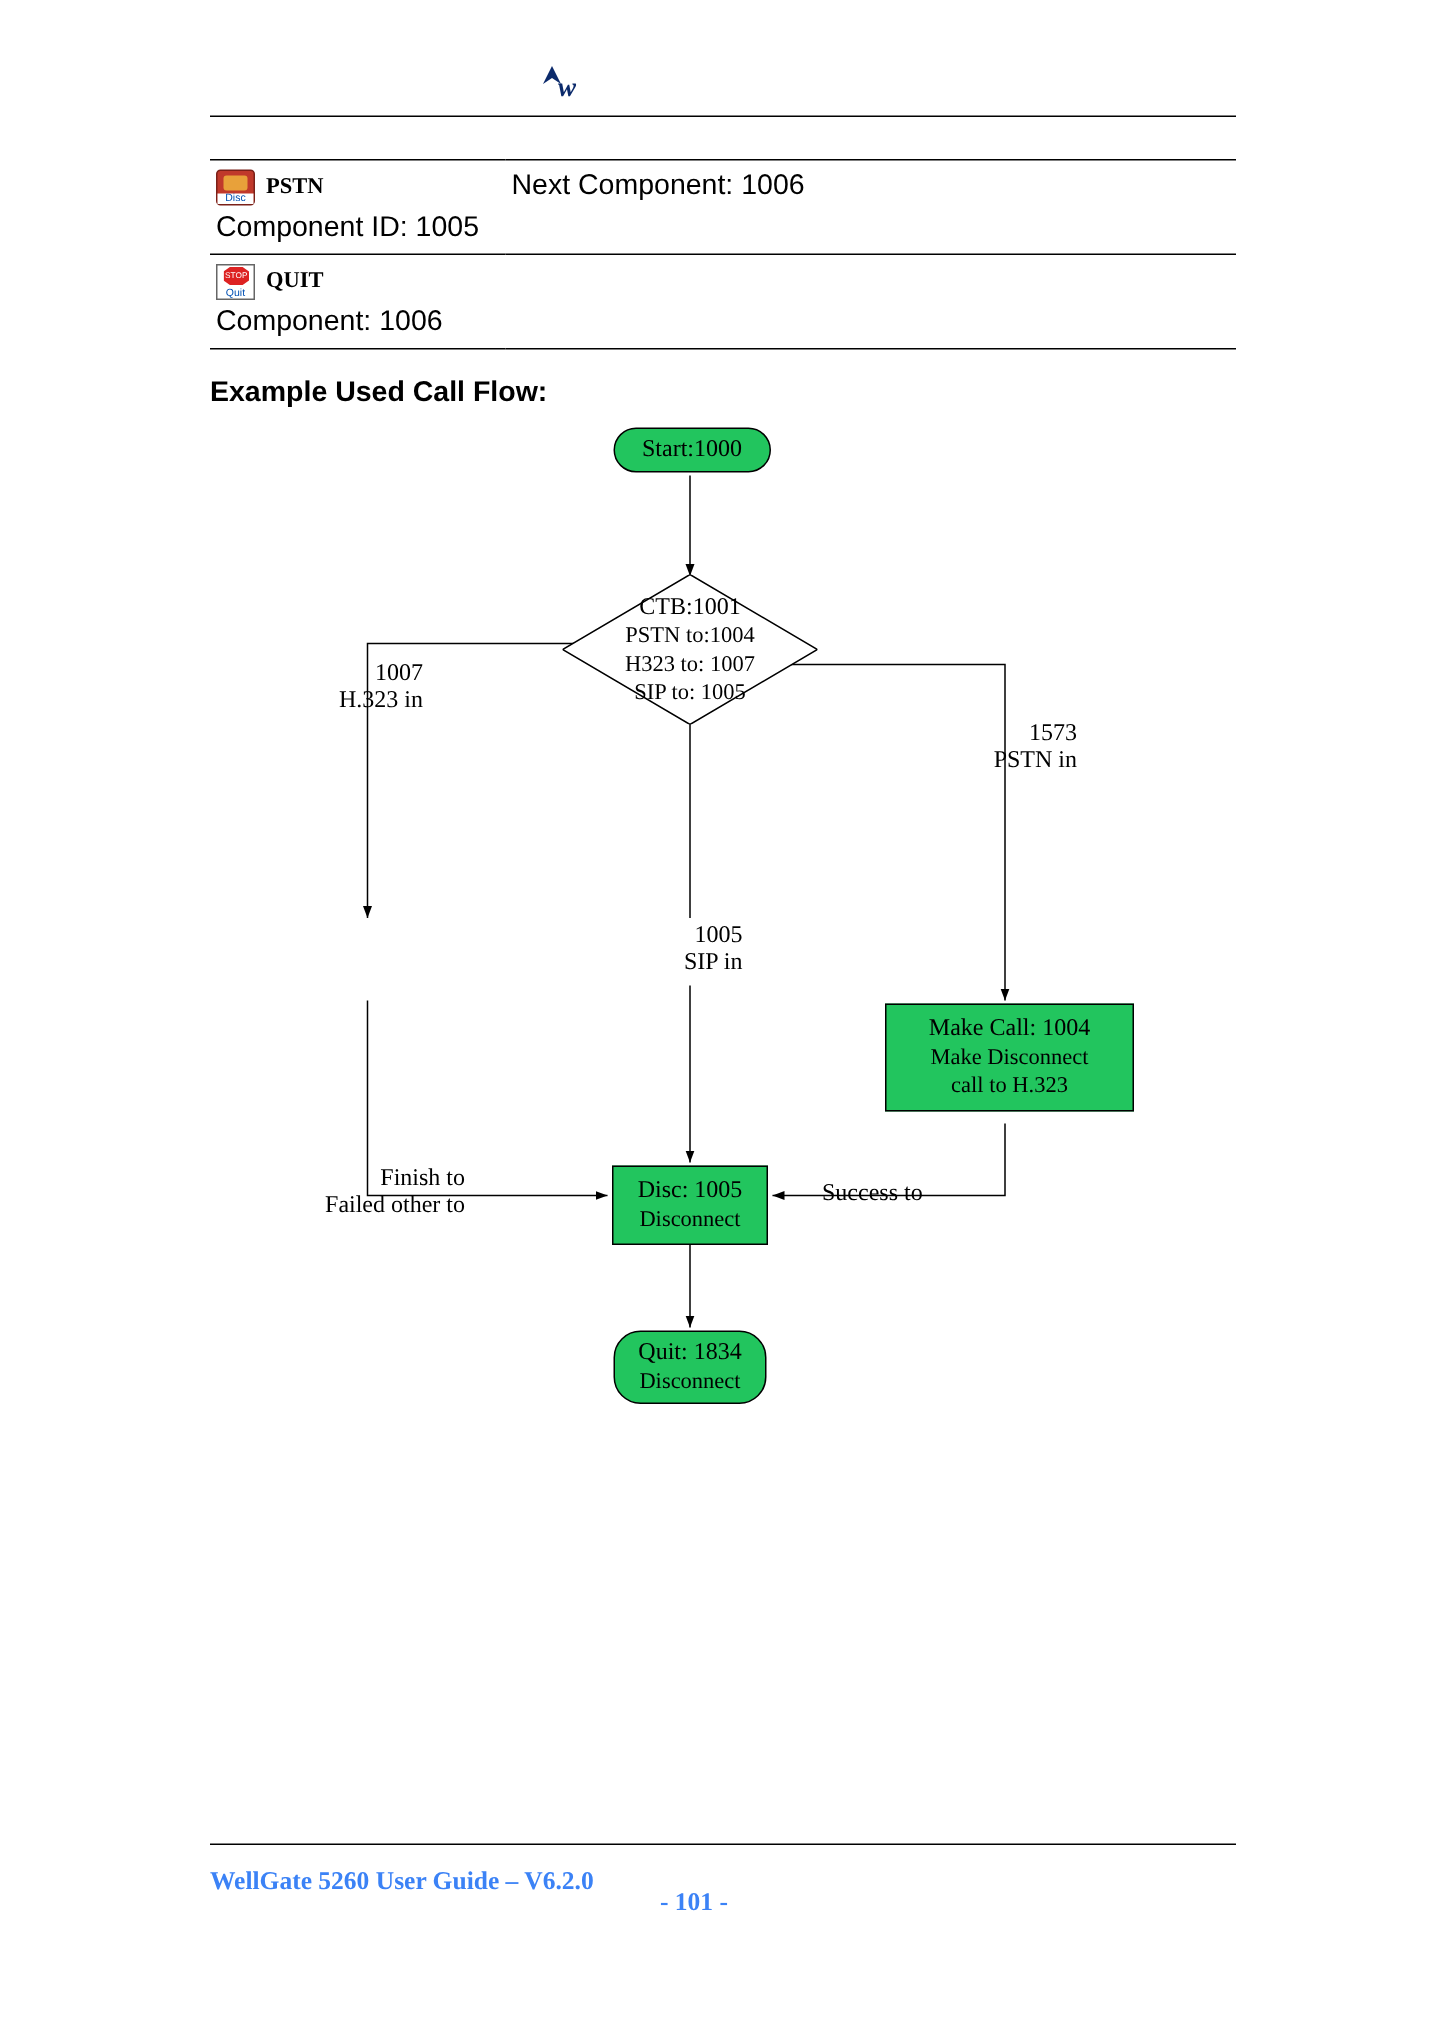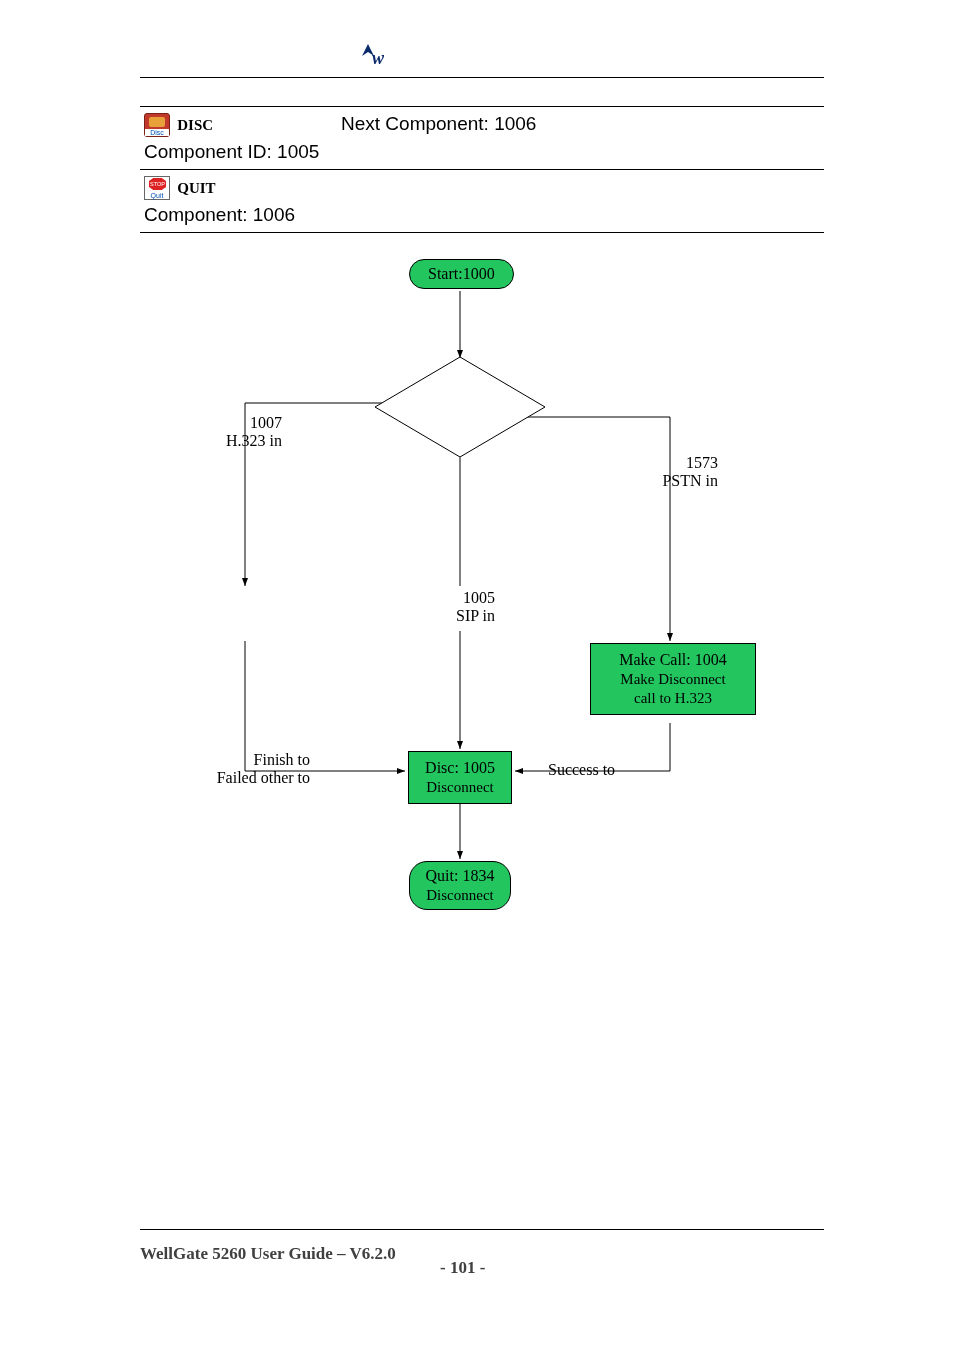--- a/index.html
+++ b/index.html
@@ -134,21 +134,21 @@
     left: 140px; right: 130px;
     bottom: 120px;
     border-top: 1.5px solid #000;
   }
   .footer {
     position: absolute;
     left: 140px;
     bottom: 86px;
     font-family: "Times New Roman", serif;
     font-size: 17px;
-    color: #404040;
+    color: #3b82f6;
     font-weight: bold;
   }
   .footer .page-num {
     position: absolute;
     left: 300px;
     white-space: nowrap;
     margin-top: 14px;
   }
 </style>
 </head>
@@ -163,36 +163,37 @@
         <text x="14" y="22" font-family="Brush Script MT, cursive" font-size="18" font-style="italic" font-weight="bold" fill="#0b2a6b">w</text>
       </svg>
     </span>
   </div>
 
   <table class="component-table">
     <tbody>
         <tr>
       <td class="left-col">
         <span class="icon-sq disc-icon"></span>
-        <span class="bold-label">DISC</span>
+        <span class="bold-label">PSTN</span>
         <div class="sub-line">Component ID: 1005</div>
       </td>
       <td class="right-col">Next Component: 1006</td>
     </tr>
     <tr>
       <td class="left-col">
         <span class="icon-sq quit-icon"></span>
         <span class="bold-label">QUIT</span>
         <div class="sub-line">Component: 1006</div>
       </td>
       <td class="right-col"></td>
     </tr>
   </tbody>
     </table>
 
+  <div class="section-title">Example Used Call Flow:</div>
 
   <div class="flow">
     <svg width="660" height="680" style="position:absolute;left:0;top:0">
       <defs>
         <marker id="arrow" markerWidth="10" markerHeight="10" refX="8" refY="3" orient="auto">
           <path d="M0,0 L8,3 L0,6 Z" fill="#000"></path>
         </marker>
       </defs>
 
       <line x1="310" y1="40" x2="310" y2="107" stroke="#000" marker-end="url(#arrow)"></line>
@@ -212,20 +213,26 @@
       <line x1="310" y1="546" x2="310" y2="608" stroke="#000" marker-end="url(#arrow)"></line>
     </svg>
 
     <div class="node rounded" style="left:259px; top:8px">
       <span>Start:1000</span>
     </div>
 
     <svg style="position:absolute;left:225px;top:106px" width="170" height="100">
       <polygon points="85,0 170,50 85,100 0,50" fill="#fff" stroke="#000"></polygon>
     </svg>
+    <div class="node" style="left:225px; top:118px; width:170px; border:none; background:none">
+      <div>CTB:1001</div>
+      <div class="label-sm">PSTN to:1004</div>
+      <div class="label-sm">H323 to: 1007</div>
+      <div class="label-sm">SIP to: 1005</div>
+    </div>
 
     <div class="edge-label" style="left:62px; top:163px; width:70px">
       <div>1007</div>
       <div>H.323 in</div>
     </div>
 
     <div class="edge-label" style="left:488px; top:203px; width:80px">
       <div>1573</div>
       <div>PSTN in</div>
     </div>

